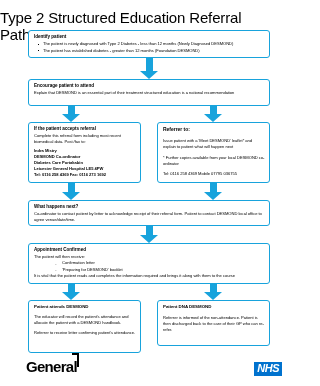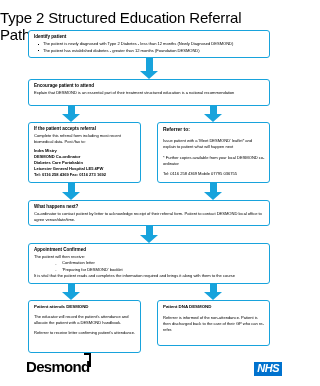--- a/index.html
+++ b/index.html
@@ -292,21 +292,21 @@
     <div class="tx">The educator will record the patient's attendance and allocate the patient with a DESMOND handbook.</div>
     <div class="tx">Referrer to receive letter confirming patient's attendance.</div>
   </div>
 
   <div class="box" id="box-dna">
     <div class="hd">Patient DNA DESMOND</div>
     <div class="tx">Referrer is informed of the non-attendance. Patient is then discharged back to the care of their GP who can re-refer.</div>
   </div>
 
   <div id="desmond-logo">
-    <span>Desmond</span>
+    <span>General</span>
     <span class="mark">
       <i class="m1"></i>
         <i class="m2"></i>
     </span>
   </div>
 
   <div id="nhs-logo">
     <span class="nhs-box">NHS</span>
   </div>
 

